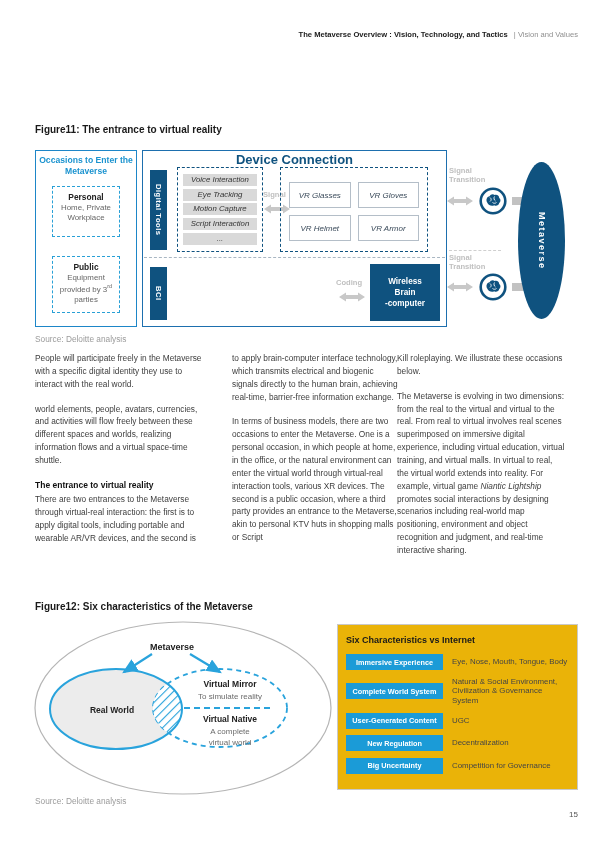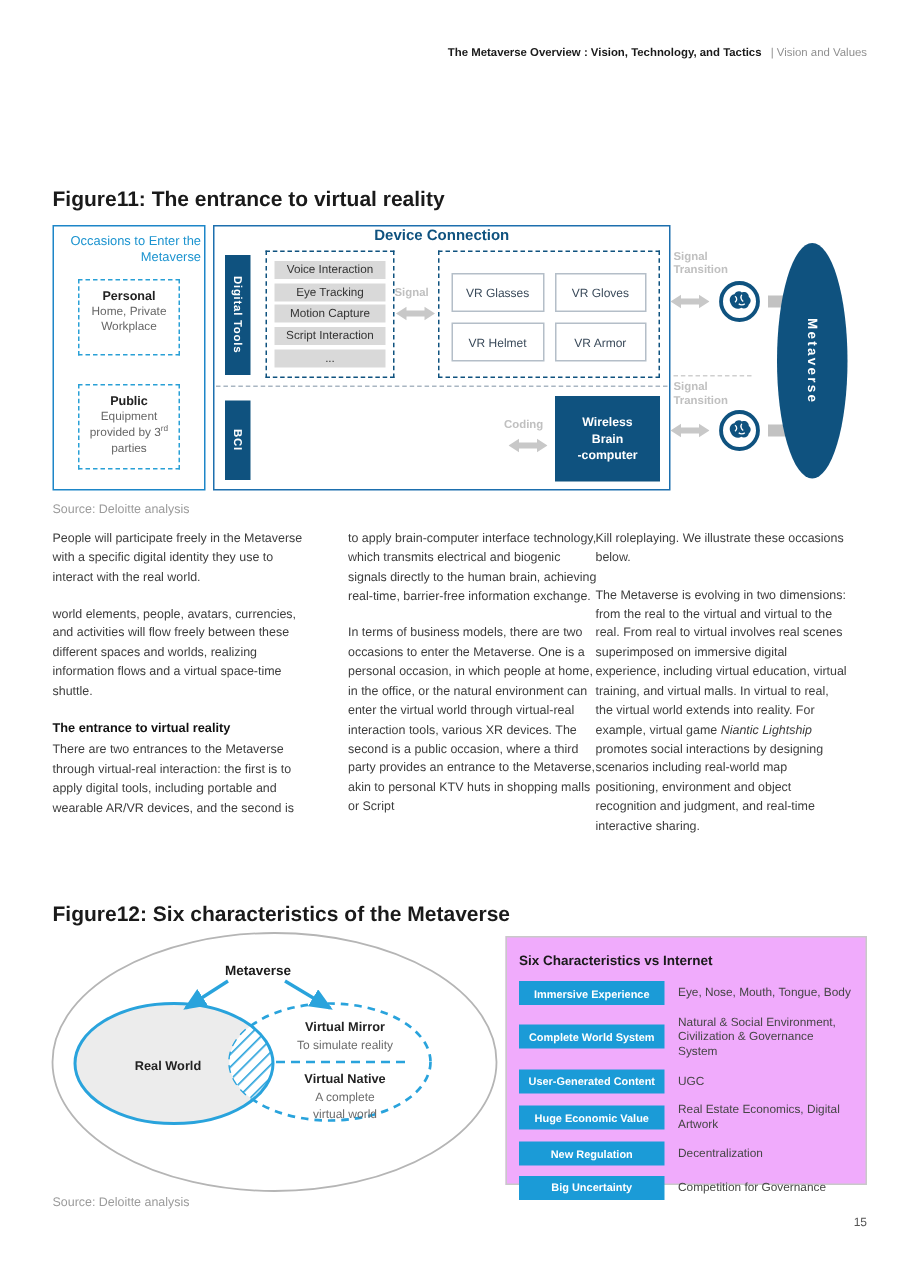--- a/index.html
+++ b/index.html
@@ -4,33 +4,33 @@
 <style>
   html,body{margin:0;padding:0;background:#e8e8e8;}
   .page{position:relative;width:600px;height:848px;background:#ffffff;
         font-family:"Liberation Sans",sans-serif;overflow:hidden;margin:0 auto;}
   .abs{position:absolute;}
   
   .hdr{position:absolute;top:30px;right:22px;font-size:7.6px;color:#1a1a1a;white-space:nowrap;}
   .hdr .b{font-weight:bold;}
   .hdr .l{color:#8f8f8f;margin-left:4px;}
   
-  .fig-title{position:absolute;font-size:14px;font-weight:bold;color:#1a1a1a;}
+  .fig-title{position:absolute;font-size:10px;font-weight:bold;color:#1a1a1a;}
   .source{position:absolute;font-size:8.3px;color:#9b9b9b;}
   
   .occ-box{position:absolute;left:35px;top:150px;width:102px;height:177px;border:1.5px solid #1d86c8;box-sizing:border-box;}
-  .occ-title{position:absolute;left:38px;top:155px;width:96px;text-align:right;font-size:8.6px;font-weight:normal;color:#1b93cf;line-height:1.25;}
+  .occ-title{position:absolute;left:38px;top:155px;width:96px;text-align:center;font-size:8.6px;font-weight:bold;color:#1b93cf;line-height:1.25;}
   .dash-cyan{position:absolute;border:1.5px dashed #29a0d6;box-sizing:border-box;text-align:center;}
   .occ-h{font-size:8.4px;font-weight:bold;color:#222;margin-top:5px;}
   .occ-d{font-size:7.9px;color:#666;line-height:1.3;margin-top:1px;}
   .main-box{position:absolute;left:142px;top:150px;width:305px;height:177px;border:1.5px solid #1d6fae;box-sizing:border-box;}
-  .dc-title{position:absolute;left:142px;top:152px;width:305px;text-align:center;font-size:10px;font-weight:bold;color:#0f527f;}
+  .dc-title{position:absolute;left:142px;top:152px;width:305px;text-align:center;font-size:13px;font-weight:bold;color:#0f527f;}
   .vbar{position:absolute;background:#0f527f;color:#fff;font-weight:bold;font-size:7.6px;
         writing-mode:vertical-rl;display:flex;align-items:center;justify-content:center;letter-spacing:.5px;}
-  .dash-navy{position:absolute;border:1.5px dashed #0f527f;box-sizing:border-box;}
+  .dash-navy{position:absolute;border:1.5px dashed #0f527f;box-sizing:border-box;font-style:italic;}
   .tools{display:flex;flex-direction:column;justify-content:space-evenly;padding:3px 5px;height:100%;box-sizing:border-box;}
   .tool{background:#d9d9d9;color:#333;font-size:7.8px;height:12px;line-height:12px;text-align:center;}
   .vr-grid{display:grid;grid-template-columns:1fr 1fr;gap:7px;padding:14px 8px;box-sizing:border-box;}
   .vr-item{border:1px solid #b4bec8;background:#fff;color:#3a4a5a;font-size:8px;height:24px;
            display:flex;align-items:center;justify-content:center;}
   .sense-rows{display:flex;flex-direction:column;justify-content:space-evenly;height:100%;padding:4px 8px;box-sizing:border-box;}
   .sense-row{display:flex;gap:8px;}
   .sense{border:1px solid #93a0ab;background:#fff;color:#333;font-size:8px;height:12px;line-height:12px;text-align:center;flex:1;}
   .gray-label{position:absolute;font-size:7.6px;font-weight:bold;color:#c0c0c0;line-height:1.2;}
   .wireless{position:absolute;background:#0f527f;color:#fff;font-weight:bold;font-size:8.2px;line-height:1.35;
@@ -40,21 +40,21 @@
   .ellipse{position:absolute;left:518px;top:162px;width:47px;height:157px;background:#0f527f;border-radius:50%;
            display:flex;align-items:center;justify-content:center;}
   .ellipse .txt{writing-mode:vertical-rl;color:#fff;font-weight:bold;font-size:9px;letter-spacing:1.5px;}
   
   .col{position:absolute;top:352px;width:168px;font-size:8.3px;line-height:1.55;color:#3d3d3d;}
   .col p{margin:0 0 12px 0;}
   .col h4{margin:0 0 1px 0;font-size:8.5px;color:#111;}
   .ital{font-style:italic;}
   
   .tbl{position:absolute;left:337px;top:624px;width:241px;height:166px;border:1px solid #c9c9c9;
-       box-sizing:border-box;padding:10px 8px 0 8px;background:#f0abfc;}
+       box-sizing:border-box;padding:10px 8px 0 8px;background:#eab308;}
   .tbl-title{font-size:9px;font-weight:bold;color:#1a1a1a;margin-bottom:9px;}
   .trow{display:flex;align-items:center;margin-bottom:6.5px;}
   .badge{width:97px;min-width:97px;background:#1b9bd7;color:#fff;font-weight:bold;font-size:7.3px;
          text-align:center;padding:3.5px 1px;box-sizing:border-box;}
   .tdesc{font-size:7.9px;color:#454545;margin-left:9px;line-height:1.25;}
   .pagenum{position:absolute;right:22px;top:810px;font-size:8px;color:#555;}
   svg text{font-family:"Liberation Sans",sans-serif;}
 </style>
 </head>
 <body>
@@ -89,21 +89,21 @@
       <div class="tool">Eye Tracking</div>
       <div class="tool">Motion Capture</div>
       <div class="tool">Script Interaction</div>
       <div class="tool">...</div>
     </div>
   </div>
   <div class="gray-label" style="left:263px;top:190px;width:29px;">Signal</div>
   <svg class="abs" style="left:264px;top:203px;" width="26" height="12">
     <polygon points="0,6 7,1.5 7,4 19,4 19,1.5 26,6 19,10.5 19,8 7,8 7,10.5" fill="#c8c8c8"></polygon>
   </svg>
-  <div class="dash-navy" style="left:292px;top:167px;width:148px;height:85px;">
+  <div class="dash-navy" style="left:280px;top:167px;width:148px;height:85px;">
     <div class="vr-grid">
       <div class="vr-item">VR Glasses</div>
       <div class="vr-item">VR Gloves</div>
       <div class="vr-item">VR Helmet</div>
       <div class="vr-item">VR Armor</div>
     </div>
   </div>
 
   <div class="divider-dash" style="left:144px;top:257px;width:301px;"></div>
   <div class="divider-dash2" style="left:449px;top:250px;width:52px;"></div>
@@ -206,24 +206,20 @@
     </div>
     <div class="trow">
       <div class="badge">Complete World System</div>
       <div class="tdesc">Natural &amp; Social Environment, Civilization &amp; Governance System</div>
     </div>
     <div class="trow">
       <div class="badge">User-Generated Content</div>
       <div class="tdesc">UGC</div>
     </div>
     <div class="trow">
-      <div class="badge">Huge Economic Value</div>
-      <div class="tdesc">Real Estate Economics, Digital Artwork</div>
-    </div>
-    <div class="trow">
       <div class="badge">New Regulation</div>
       <div class="tdesc">Decentralization</div>
     </div>
     <div class="trow">
       <div class="badge">Big Uncertainty</div>
       <div class="tdesc">Competition for Governance</div>
     </div>
   </div>
 
   <div class="source" style="left:35px;top:796px;">Source: Deloitte analysis</div>

